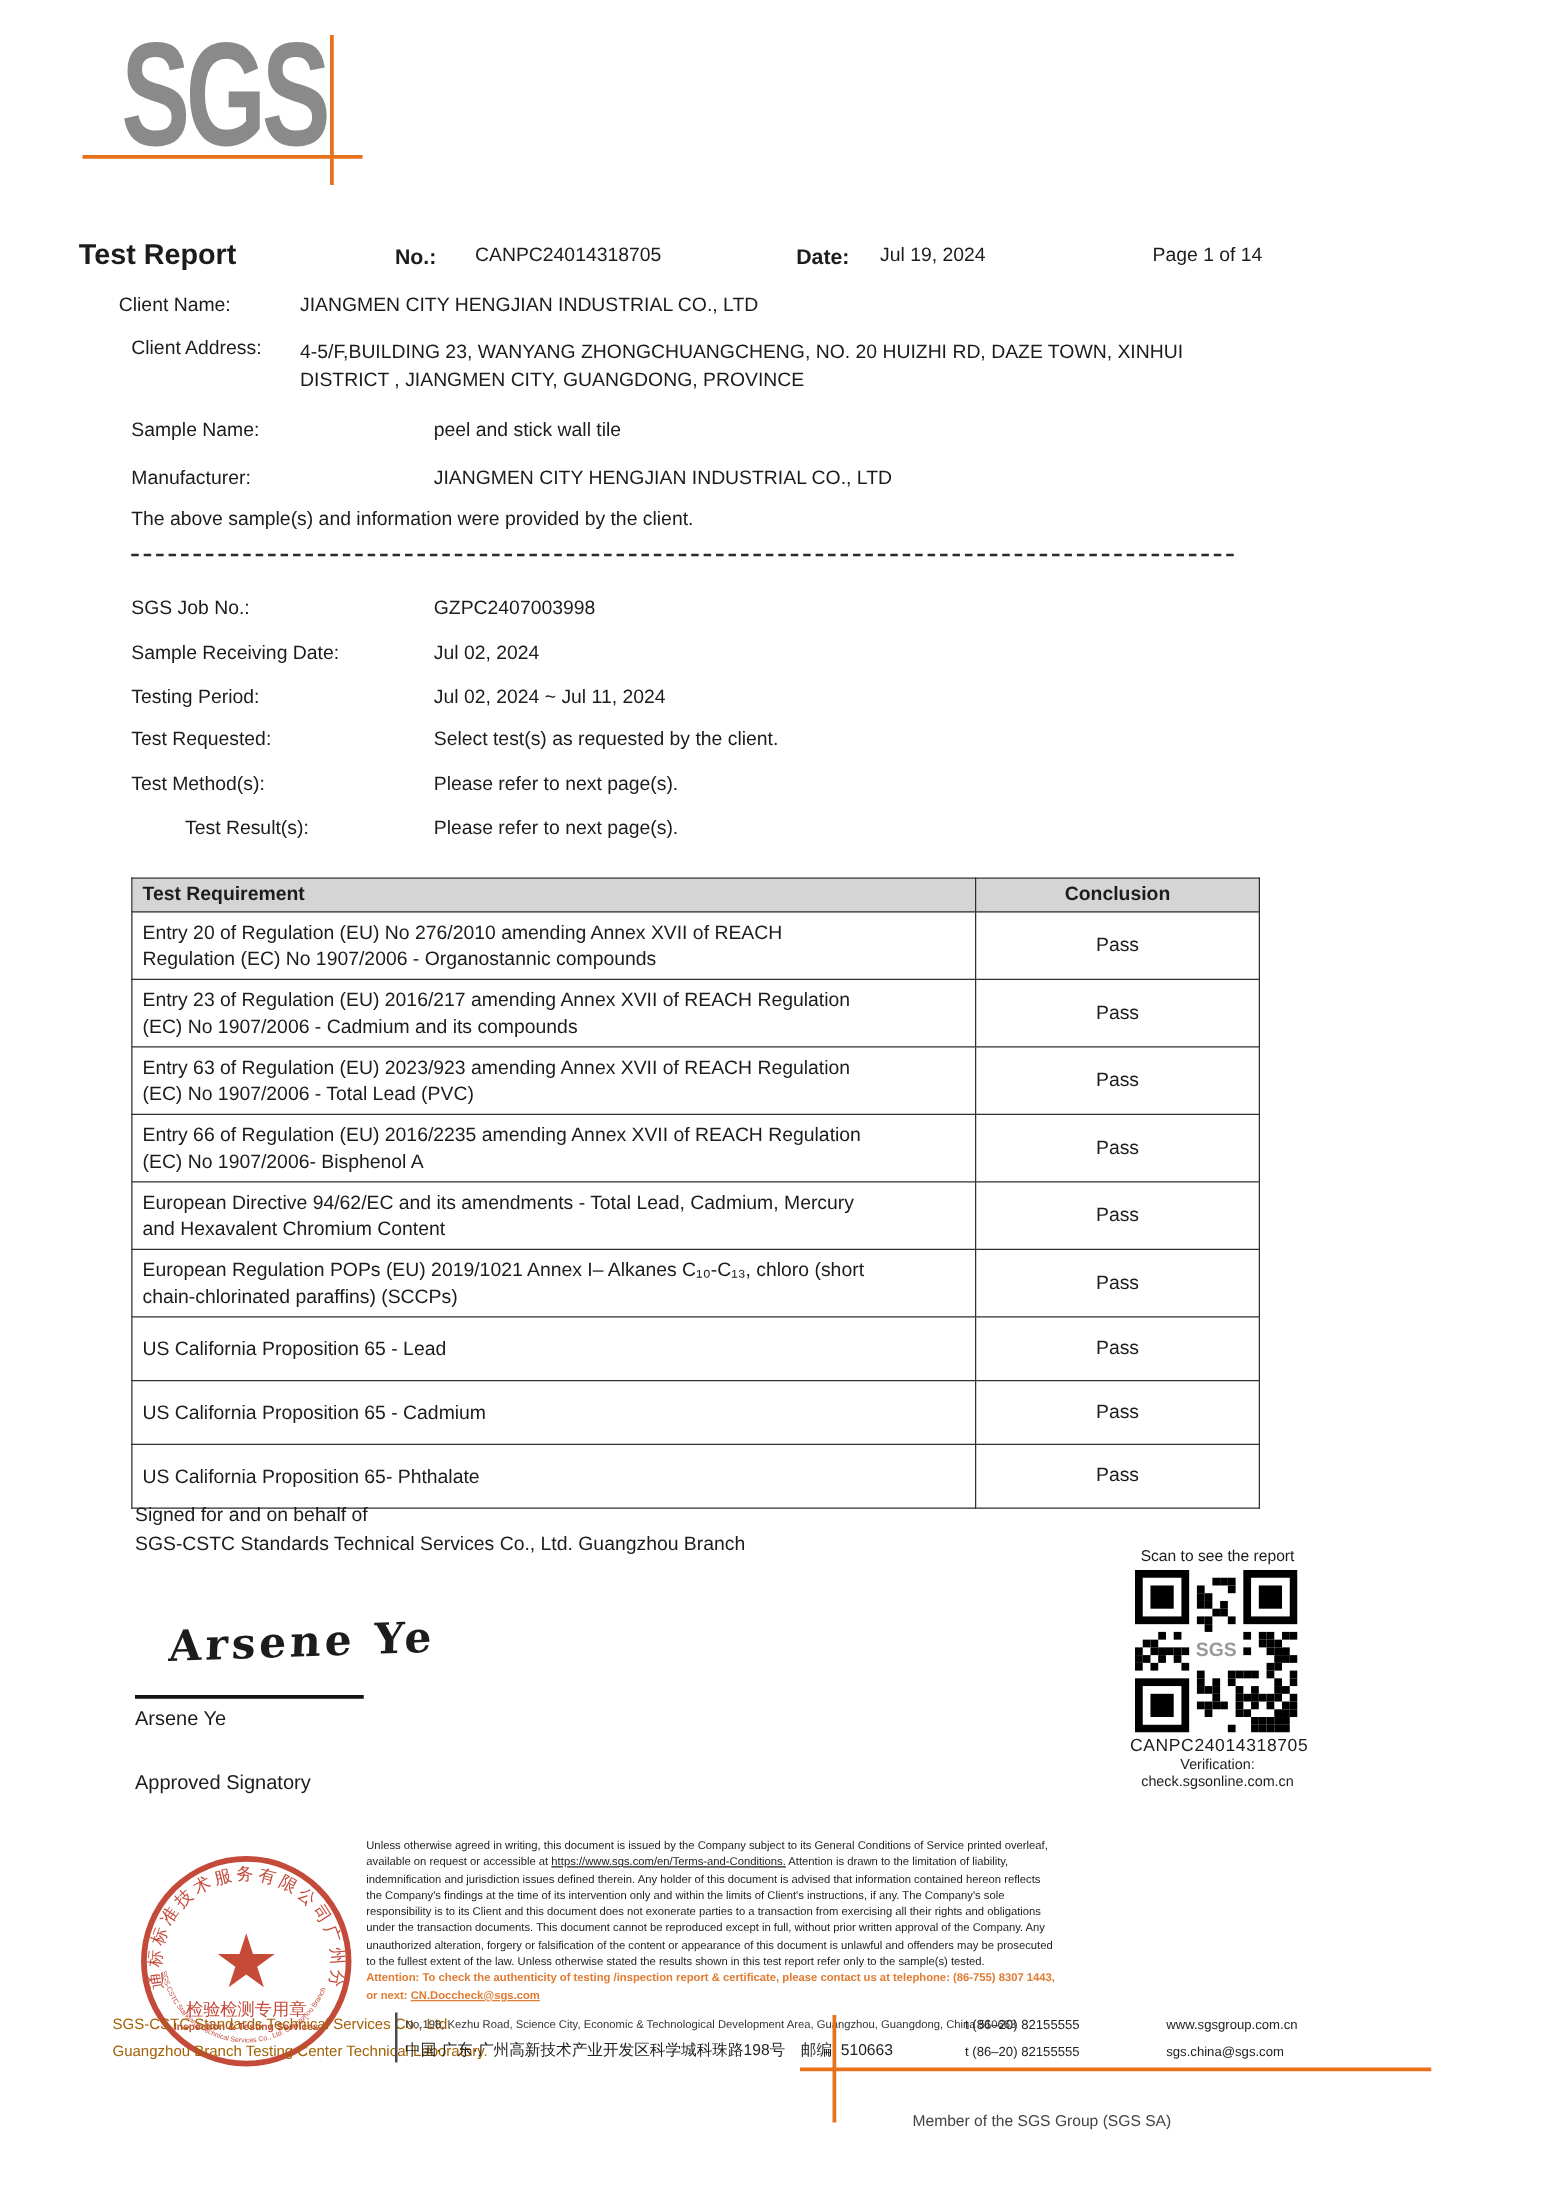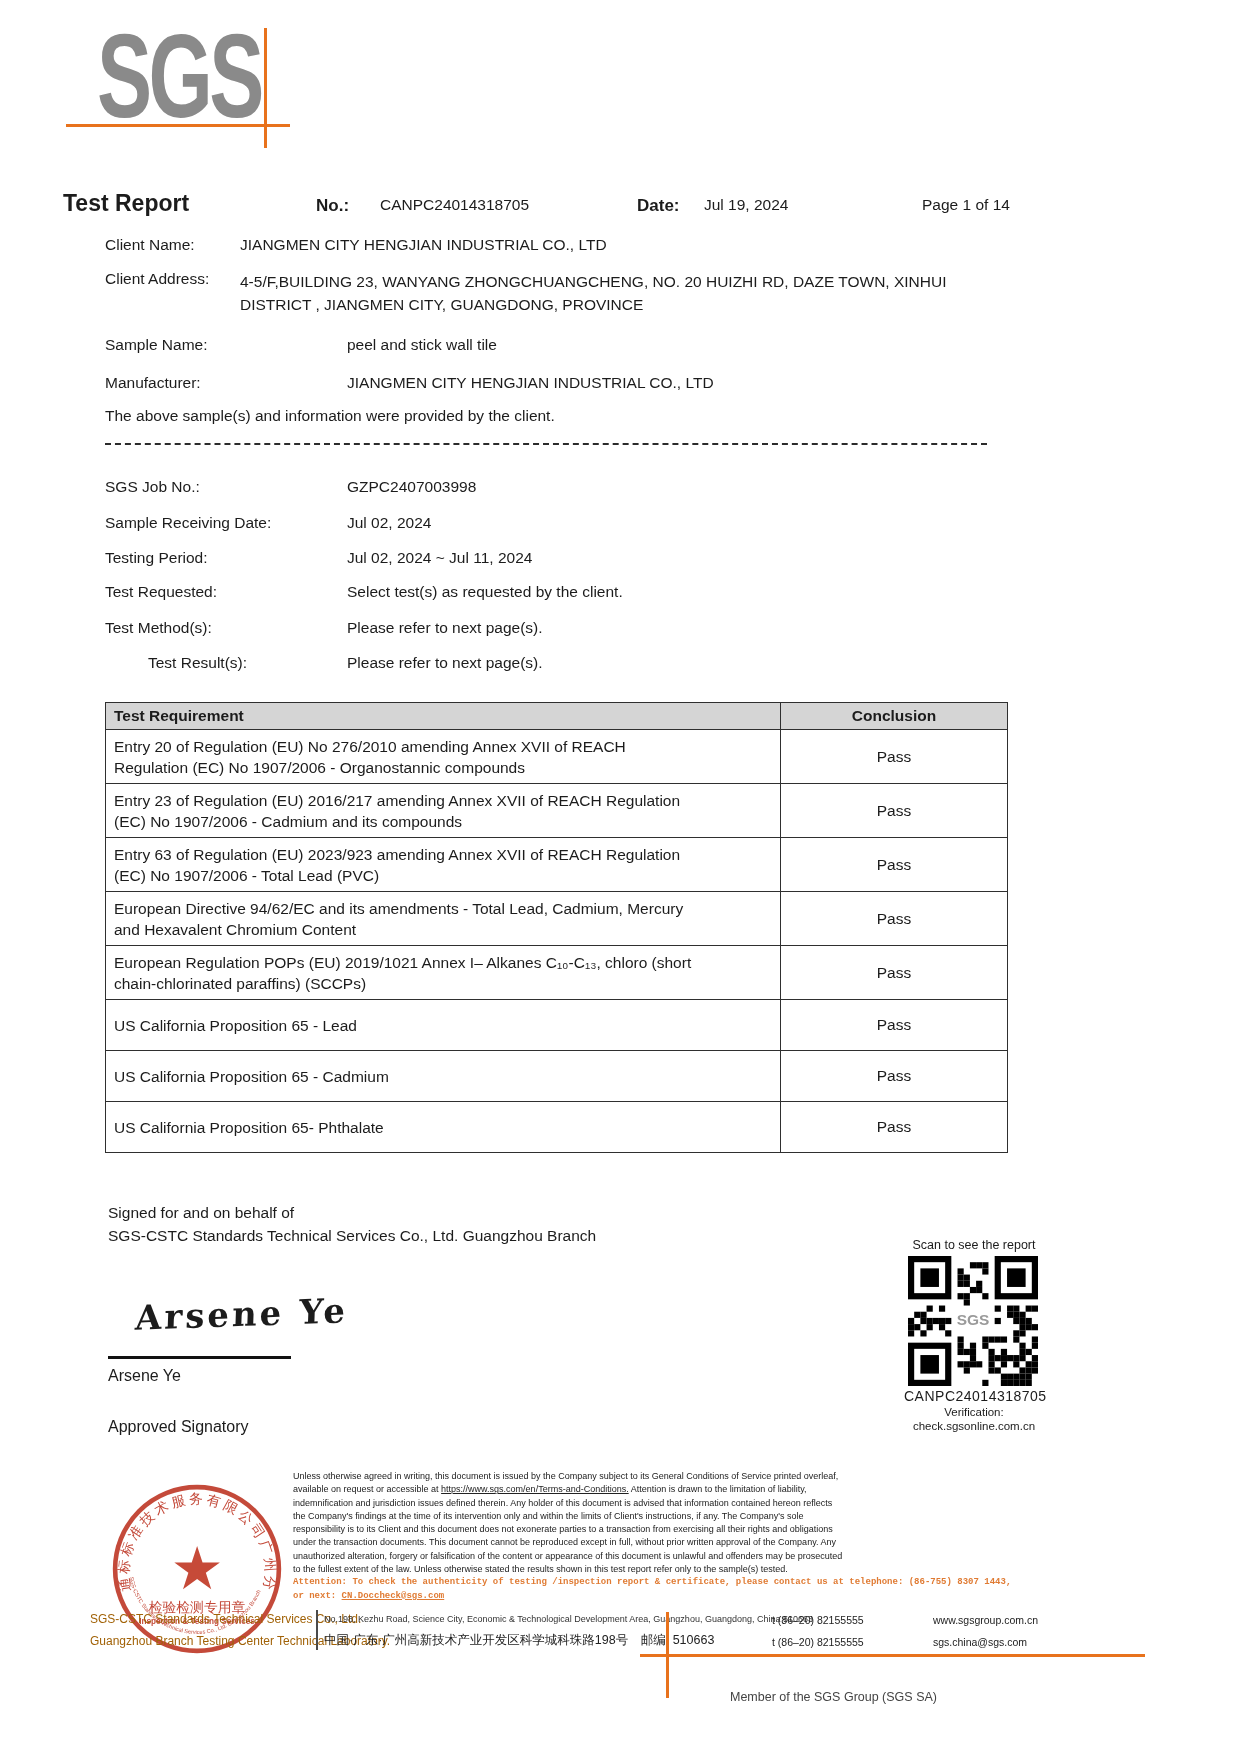--- a/index.html
+++ b/index.html
@@ -28,21 +28,21 @@
   tr.single td.req{height:46px;}
   
   .handwriting{font-size:34px;font-weight:bold;letter-spacing:3px;transform:rotate(-2deg) skewX(-4deg);
                font-family:"DejaVu Serif",serif;}
   
   .qrcap{font-size:12.5px;width:140px;text-align:center;}
   .qrnum{font-size:14px;width:140px;text-align:center;letter-spacing:0.5px;}
   .qrsmall{font-size:11.5px;width:140px;text-align:center;}
   
   .legal{font-size:9px;line-height:13.3px;color:#222;white-space:nowrap;}
-  .orange{color:#e07b33;font-weight:bold;font-family:Liberation Mono, monospace;}
+  .orange{color:#e07b33;font-weight:bold;}
   .ulink{text-decoration:underline;}
   .coline{font-size:12px;color:#a16207;}
   .addr-en{font-size:9px;color:#333;}
   .addr-cn{font-size:12.5px;color:#222;}
   .phone{font-size:10.5px;color:#222;}
   .member{font-size:12.5px;color:#444;}
 </style>
 </head>
 <body>
 
@@ -52,21 +52,21 @@
   <div class="abs oline" style="left:264px;top:28px;width:3px;height:120px;"></div>
   <div class="abs oline" style="left:66px;top:124px;width:224px;height:3px;"></div>
 
   <div class="abs title" style="left:63px;top:190px;">Test Report</div>
   <div class="abs hlbl" style="left:316px;top:196px;">No.:</div>
   <div class="abs val" style="left:380px;top:196px;">CANPC24014318705</div>
   <div class="abs hlbl" style="left:637px;top:196px;">Date:</div>
   <div class="abs val" style="left:704px;top:196px;">Jul 19, 2024</div>
   <div class="abs val" style="left:922px;top:196px;">Page 1 of 14</div>
 
-  <div class="abs lbl" style="left:105px;top:236px;">Client Name:</div>
+  <div class="abs lbl" style="left:95px;top:236px;">Client Name:</div>
   <div class="abs val" style="left:240px;top:236px;">JIANGMEN CITY HENGJIAN INDUSTRIAL CO., LTD</div>
   <div class="abs lbl" style="left:105px;top:270px;">Client Address:</div>
   <div class="abs val" style="left:240px;top:270px;width:735px;line-height:23px;">4-5/F,BUILDING 23, WANYANG ZHONGCHUANGCHENG, NO. 20 HUIZHI RD, DAZE TOWN, XINHUI DISTRICT , JIANGMEN CITY, GUANGDONG, PROVINCE</div>
   <div class="abs lbl" style="left:105px;top:336px;">Sample Name:</div>
   <div class="abs val" style="left:347px;top:336px;">peel and stick wall tile</div>
   <div class="abs lbl" style="left:105px;top:374px;">Manufacturer:</div>
   <div class="abs val" style="left:347px;top:374px;">JIANGMEN CITY HENGJIAN INDUSTRIAL CO., LTD</div>
   <div class="abs val" style="left:105px;top:407px;">The above sample(s) and information were provided by the client.</div>
   <div class="abs dashes" style="left:105px;top:443px;width:882px;"></div>
 
@@ -96,20 +96,24 @@
     <tr>
       <td class="req"><span class="reqtxt">Entry 20 of Regulation (EU) No 276/2010 amending Annex XVII of REACH Regulation (EC) No 1907/2006 - Organostannic compounds</span></td>
       <td class="pass">Pass</td>
     </tr>
     <tr>
       <td class="req"><span class="reqtxt">Entry 23 of Regulation (EU) 2016/217 amending Annex XVII of REACH Regulation (EC) No 1907/2006 - Cadmium and its compounds</span></td>
       <td class="pass">Pass</td>
     </tr>
     <tr>
       <td class="req"><span class="reqtxt">Entry 63 of Regulation (EU) 2023/923 amending Annex XVII of REACH Regulation (EC) No 1907/2006 - Total Lead (PVC)</span></td>
+      <td class="pass">Pass</td>
+    </tr>
+    <tr>
+      <td class="req"><span class="reqtxt">Entry 66 of Regulation (EU) 2016/2235 amending Annex XVII of REACH Regulation (EC) No 1907/2006- Bisphenol A</span></td>
       <td class="pass">Pass</td>
     </tr>
     <tr>
       <td class="req"><span class="reqtxt">European Directive 94/62/EC and its amendments - Total Lead, Cadmium, Mercury and Hexavalent Chromium Content</span></td>
       <td class="pass">Pass</td>
     </tr>
     <tr>
       <td class="req"><span class="reqtxt">European Regulation POPs (EU) 2019/1021 Annex I– Alkanes C₁₀-C₁₃, chloro (short chain-chlorinated paraffins) (SCCPs)</span></td>
       <td class="pass">Pass</td>
     </tr>

